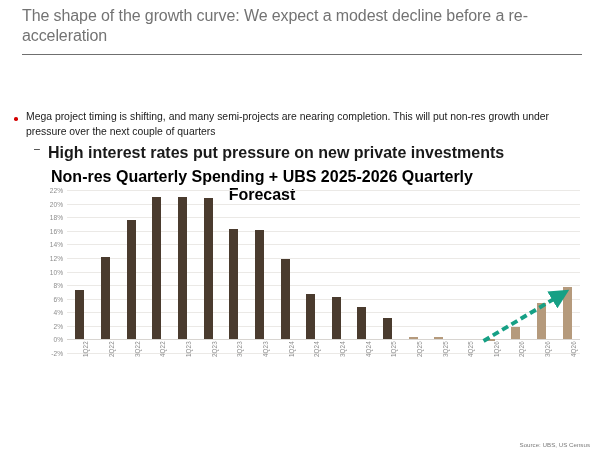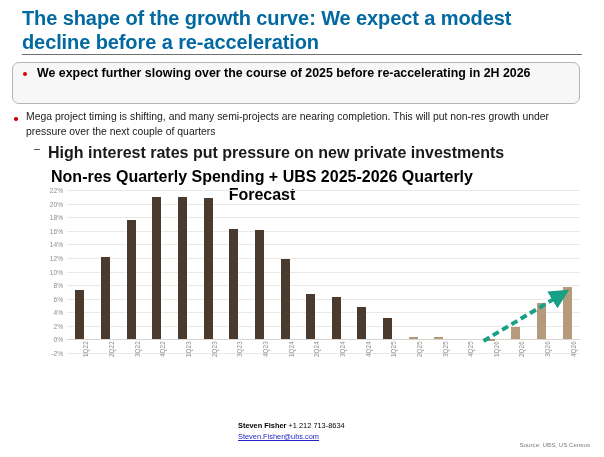--- a/index.html
+++ b/index.html
@@ -6,21 +6,21 @@
   body{
     width:604px;height:457px;background:#ffffff;
     font-family:"Liberation Sans",sans-serif;color:#1a1a1a;
     overflow:hidden;position:relative;
   }
   .slide{position:absolute;inset:0;}
 
   
   .title{
     position:absolute;left:22px;top:6px;width:560px;
-    font-size:20px;line-height:1.22;font-weight:700;color:#0369a1;
+    font-size:16px;line-height:1.22;font-weight:400;color:#737373;
     letter-spacing:-0.1px;
   }
   .title-rule{
     position:absolute;left:22px;top:54px;width:560px;height:1px;background:#6f6f6f;
   }
 
   
   .callout{
     position:absolute;left:12px;top:62px;width:568px;height:42px;
     border:1px solid #b5b5b5;border-radius:7px;background:#f7f7f7;
@@ -98,24 +98,20 @@
   }
 </style>
 </head>
 <body>
 
 <div class="slide">
 
   <div class="title">The shape of the growth curve: We expect a modest decline before a re-acceleration</div>
   <div class="title-rule"></div>
 
-  <div class="callout">
-    <span class="callout-dot"></span>
-    <div class="callout-text">We expect further slowing over the course of 2025 before re-accelerating in 2H 2026</div>
-  </div>
 
   <div class="bullet2">
     <span class="dot"></span>
     <div class="txt">Mega project timing is shifting, and many semi-projects are nearing completion. This will put non-res growth under pressure over the next couple of quarters</div>
   </div>
 
   <div class="bullet3">
     <span class="dash">–</span>
     <div class="txt">High interest rates put pressure on new private investments</div>
   </div>
@@ -195,21 +191,16 @@
     <svg class="arrow-svg" id="arrowsvg" viewBox="0 0 513 183">
         <defs>
           <marker id="ah" viewBox="0 0 10 10" refX="7" refY="5" markerWidth="5" markerHeight="5" orient="auto">
             <path d="M0,0 L10,5 L0,10 z" fill="#16a085"></path>
           </marker>
         </defs>
         <line x1="419.22499999999997" y1="153.49166666666667" x2="501.17499999999995" y2="104.59166666666668" stroke="#16a085" stroke-width="4" stroke-dasharray="7,4" stroke-linecap="butt" marker-end="url(#ah)"></line>
       </svg>
   </div>
 
-  <div class="footer">
-    <span class="nm">Steven Fisher</span>
-    <span class="ph">+1 212 713-8634</span>
-    <a class="em" href="#">Steven.Fisher@ubs.com</a>
-  </div>
 
   <div class="source">Source: UBS, US Census</div>
 
 </div>
 
 </body></html>

